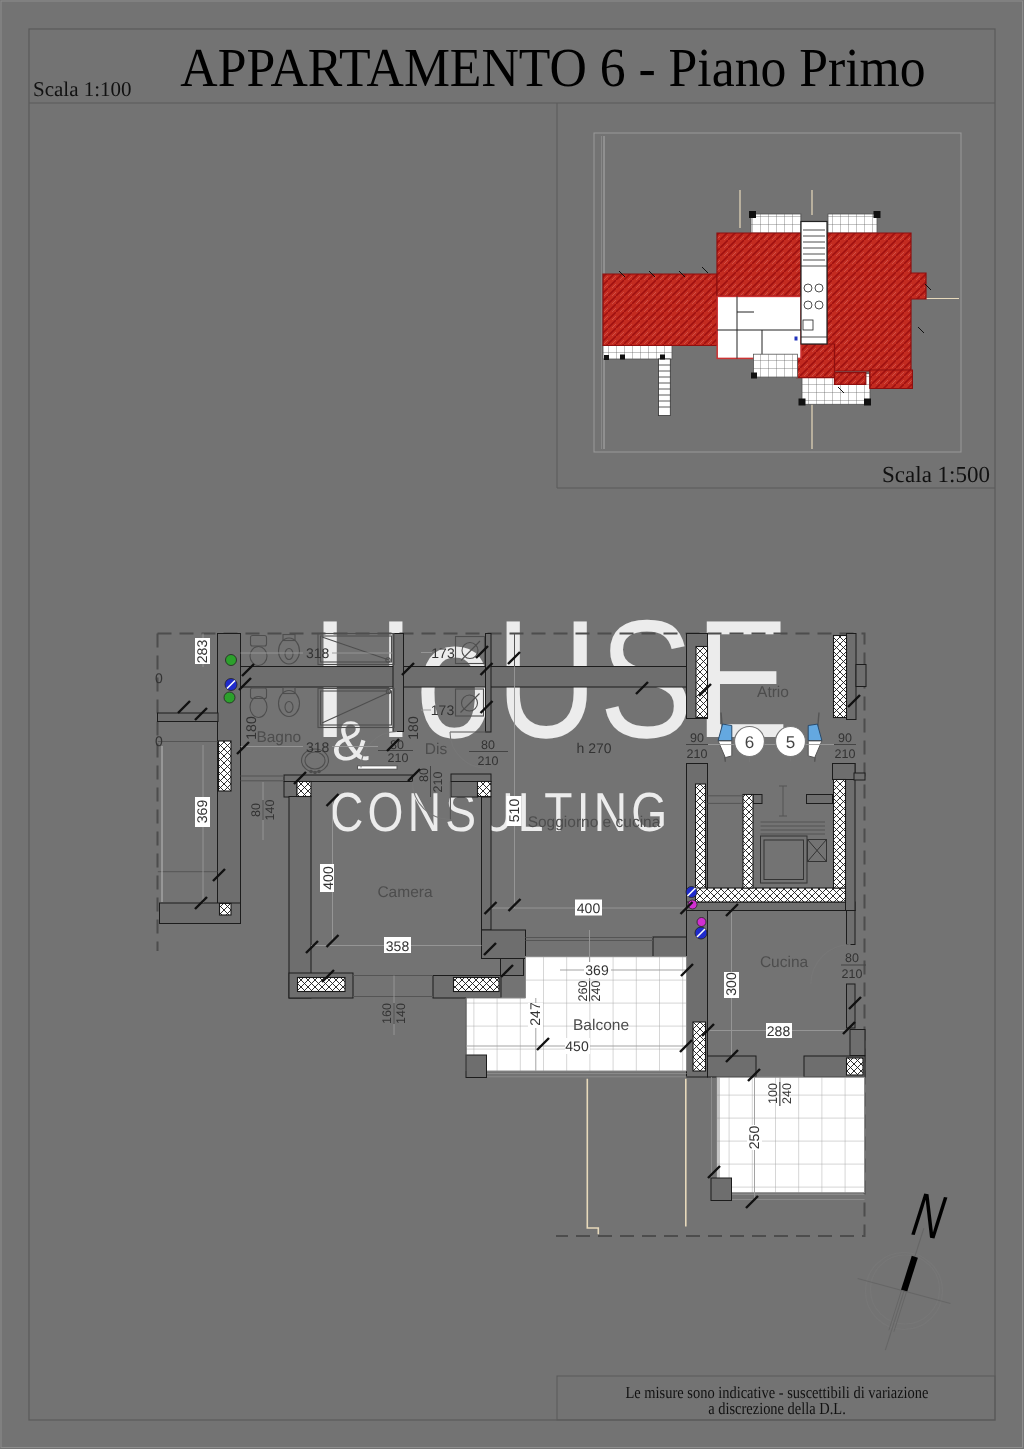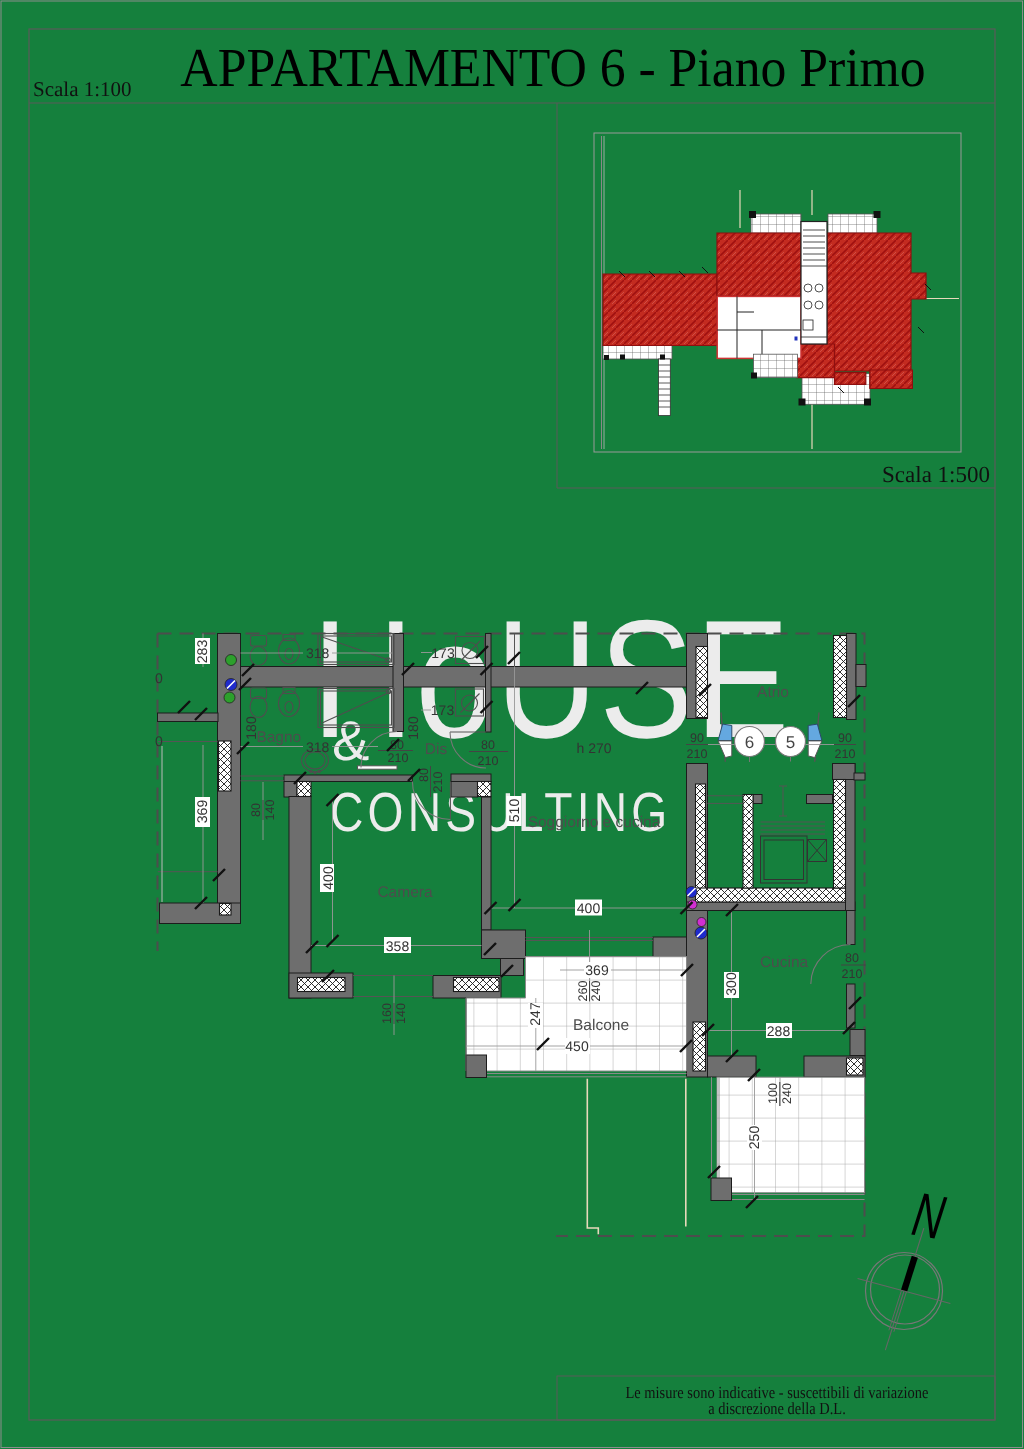--- a/index.html
+++ b/index.html
@@ -1,16 +1,16 @@
 <!DOCTYPE html>
 <html><head>
 <meta charset="utf-8">
 <style>
 html,body{margin:0;padding:0;background:#fff;-webkit-font-smoothing:antialiased;}
-#page{position:relative;width:1024px;height:1449px;background:#15803d;overflow:hidden;}
+#page{position:relative;width:1024px;height:1449px;background:#737373;overflow:hidden;}
 svg{position:absolute;top:0;left:0;}
 svg text{text-rendering:geometricPrecision;}
 .ser{font-family:"Liberation Serif",serif;}
 .san{font-family:"Liberation Sans",sans-serif;}
 </style>
 </head>
 <body>
 <div id="page">
 <svg width="1024" height="1449" viewBox="0 0 1024 1449">
 <defs>

